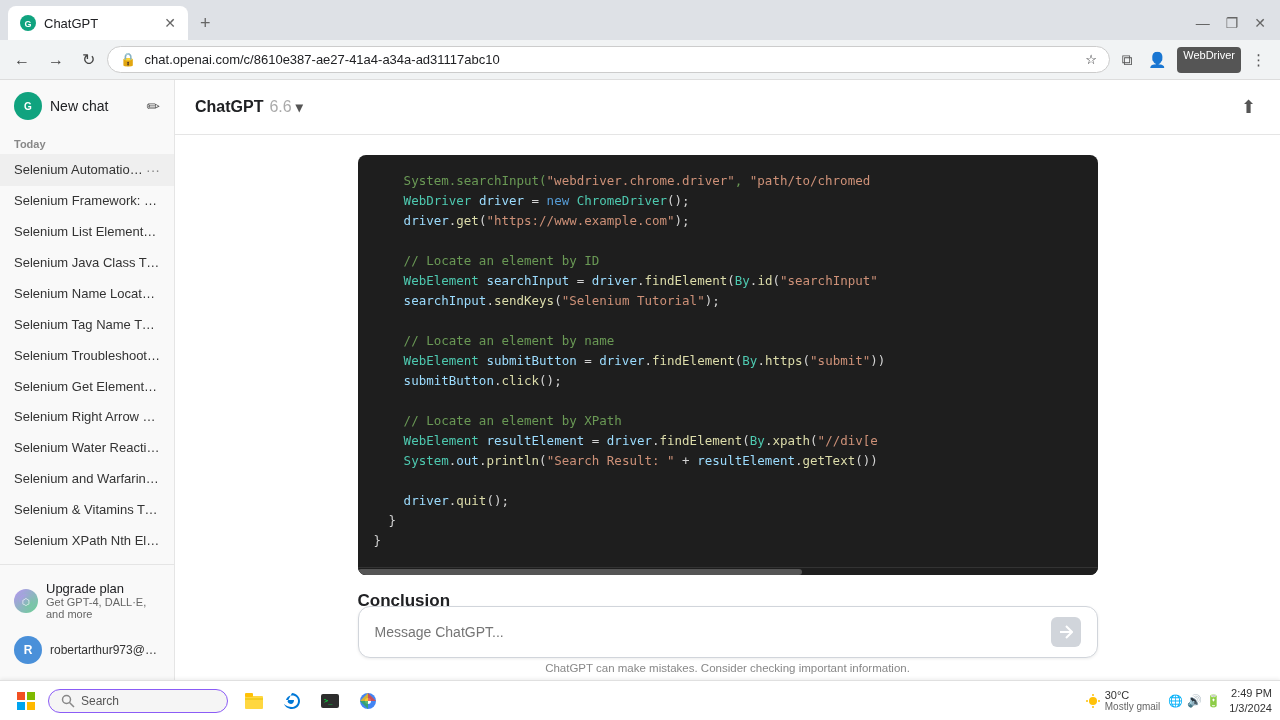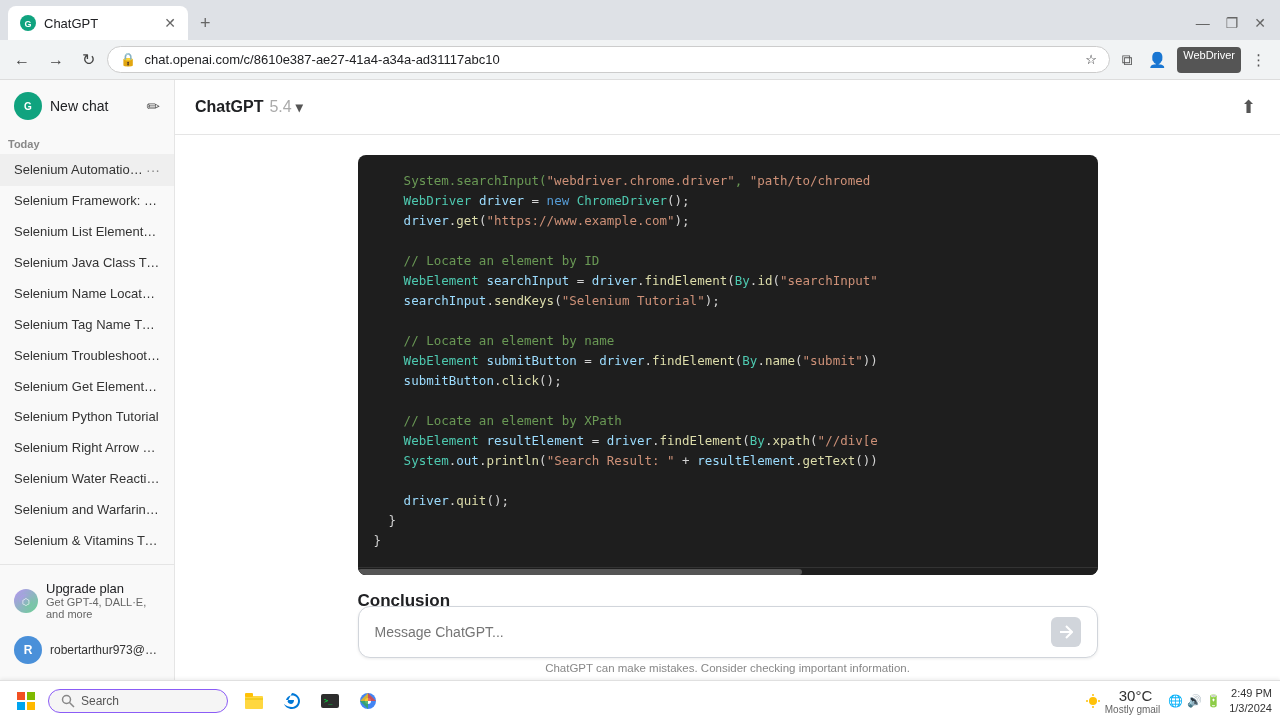--- a/index.html
+++ b/index.html
@@ -27,21 +27,21 @@
     
     .app-layout { display: flex; flex: 1; overflow: hidden; }
 
     
     .sidebar { width: 175px; background: #f9f9f9; border-right: 1px solid #e5e5e5; display: flex; flex-direction: column; overflow: hidden; flex-shrink: 0; }
     .sidebar-header { display: flex; align-items: center; padding: 12px 14px; gap: 8px; }
     .sidebar-logo { width: 28px; height: 28px; background: #10a37f; border-radius: 50%; display: flex; align-items: center; justify-content: center; color: white; font-weight: bold; font-size: 13px; flex-shrink: 0; }
     .sidebar-new-chat { display: flex; align-items: center; gap: 8px; flex: 1; font-size: 14px; color: #202124; font-weight: 500; }
     .sidebar-edit-btn { color: #555; cursor: pointer; font-size: 16px; }
 
-    .sidebar-section-label { padding: 6px 8px 4px; font-size: 11px; color: #888; font-weight: 600; text-transform: none; }
+    .sidebar-section-label { padding: 6px 14px 4px; font-size: 11px; color: #888; font-weight: 600; text-transform: none; }
     .sidebar-items { flex: 1; overflow-y: auto; padding-bottom: 8px; }
     .sidebar-items::-webkit-scrollbar { width: 4px; }
     .sidebar-items::-webkit-scrollbar-thumb { background: #ccc; border-radius: 2px; }
     .sidebar-item { padding: 7px 14px; font-size: 13px; color: #333; cursor: pointer; display: flex; align-items: center; justify-content: space-between; white-space: nowrap; overflow: hidden; text-overflow: ellipsis; line-height: 1.3; }
     .sidebar-item.active { background: #efefef; }
     .sidebar-item-text { overflow: hidden; text-overflow: ellipsis; white-space: nowrap; flex: 1; }
     .sidebar-item-menu { color: #888; font-size: 14px; flex-shrink: 0; }
 
     .sidebar-footer { border-top: 1px solid #e5e5e5; padding: 8px; }
     .upgrade-plan { display: flex; align-items: center; gap: 8px; padding: 8px 6px; cursor: pointer; border-radius: 6px; }
@@ -181,23 +181,20 @@
           <span class="sidebar-item-text">Selenium Name Locator Tutorial</span>
         </div>
         <div class="sidebar-item">
           <span class="sidebar-item-text">Selenium Tag Name Tutorial</span>
         </div>
         <div class="sidebar-item">
           <span class="sidebar-item-text">Selenium Troubleshooting: Class...</span>
         </div>
         <div class="sidebar-item">
           <span class="sidebar-item-text">Selenium Get Elements Tutorial</span>
-        </div>
-        <div class="sidebar-item">
-          <span class="sidebar-item-text">Selenium Python Tutorial</span>
         </div>
         <div class="sidebar-item">
           <span class="sidebar-item-text">Selenium Right Arrow Tutorial</span>
         </div>
         <div class="sidebar-item">
           <span class="sidebar-item-text">Selenium Water Reaction Tutori...</span>
         </div>
         <div class="sidebar-item">
           <span class="sidebar-item-text">Selenium and Warfarin: No Intera...</span>
         </div>
@@ -233,42 +230,42 @@
           <div class="user-avatar">R</div>
           <span class="user-email">robertarthur973@gmail.com</span>
         </div>
       </div>
     </div>
 
     <div class="main-content">
       <div class="chat-header">
         <div class="chat-model-selector">
           <span>ChatGPT</span>
-          <span style="color:#aaa; font-weight:400; margin-left:2px">5.4</span>
+          <span style="color:#aaa; font-weight:400; margin-left:2px">6.6</span>
           <span class="chevron-down">▾</span>
         </div>
         <div class="chat-header-actions">
           <button class="header-action-btn">⬆</button>
         </div>
       </div>
 
       <div class="chat-messages">
         <div class="message-area">
 
           <div class="code-block">
             <pre><span class="code-comment">    System.searchInput(</span><span class="code-string">"webdriver.chrome.driver"</span><span class="code-comment">, </span><span class="code-string">"path/to/chromed</span>
 <span class="code-comment">    </span><span class="code-class">WebDriver</span> <span class="code-var">driver</span> = <span class="code-keyword">new</span> <span class="code-class">ChromeDriver</span>();
     <span class="code-var">driver</span>.<span class="code-method">get</span>(<span class="code-string">"https://www.example.com"</span>);
 
     <span class="code-comment">// Locate an element by ID</span>
     <span class="code-class">WebElement</span> <span class="code-var">searchInput</span> = <span class="code-var">driver</span>.<span class="code-method">findElement</span>(<span class="code-class">By</span>.<span class="code-method">id</span>(<span class="code-string">"searchInput"</span>
     <span class="code-var">searchInput</span>.<span class="code-method">sendKeys</span>(<span class="code-string">"Selenium Tutorial"</span>);
 
     <span class="code-comment">// Locate an element by name</span>
-    <span class="code-class">WebElement</span> <span class="code-var">submitButton</span> = <span class="code-var">driver</span>.<span class="code-method">findElement</span>(<span class="code-class">By</span>.<span class="code-method">name</span>(<span class="code-string">"submit"</span>))
+    <span class="code-class">WebElement</span> <span class="code-var">submitButton</span> = <span class="code-var">driver</span>.<span class="code-method">findElement</span>(<span class="code-class">By</span>.<span class="code-method">https</span>(<span class="code-string">"submit"</span>))
     <span class="code-var">submitButton</span>.<span class="code-method">click</span>();
 
     <span class="code-comment">// Locate an element by XPath</span>
     <span class="code-class">WebElement</span> <span class="code-var">resultElement</span> = <span class="code-var">driver</span>.<span class="code-method">findElement</span>(<span class="code-class">By</span>.<span class="code-method">xpath</span>(<span class="code-string">"//div[e</span>
     <span class="code-class">System</span>.<span class="code-var">out</span>.<span class="code-method">println</span>(<span class="code-string">"Search Result: "</span> + <span class="code-var">resultElement</span>.<span class="code-method">getText</span>())
 
     <span class="code-var">driver</span>.<span class="code-method">quit</span>();
   }
 }</pre>
             <div class="code-scrollbar-area">
@@ -354,21 +351,21 @@
     <div class="taskbar-right">
       <div class="taskbar-weather">
         <svg width="16" height="16" viewBox="0 0 16 16">
             <circle cx="8" cy="8" r="4" fill="#ffc107"></circle>
             <line x1="8" y1="1" x2="8" y2="3" stroke="#ffc107" stroke-width="1.5"></line>
             <line x1="8" y1="13" x2="8" y2="15" stroke="#ffc107" stroke-width="1.5"></line>
             <line x1="1" y1="8" x2="3" y2="8" stroke="#ffc107" stroke-width="1.5"></line>
             <line x1="13" y1="8" x2="15" y2="8" stroke="#ffc107" stroke-width="1.5"></line>
           </svg>
         <div>
-          <div style="font-size:15px;font-weight:500;margin-left:14px;">30°C</div>
+          <div style="font-size:11px;font-weight:500;">30°C</div>
           <div style="font-size:10px;color:#666;">Mostly gmail</div>
         </div>
       </div>
       <div class="taskbar-sys-icons">
         <span>🌐</span>
         <span>🔊</span>
         <span>🔋</span>
       </div>
       <div class="taskbar-time">
         <div>2:49 PM</div>

